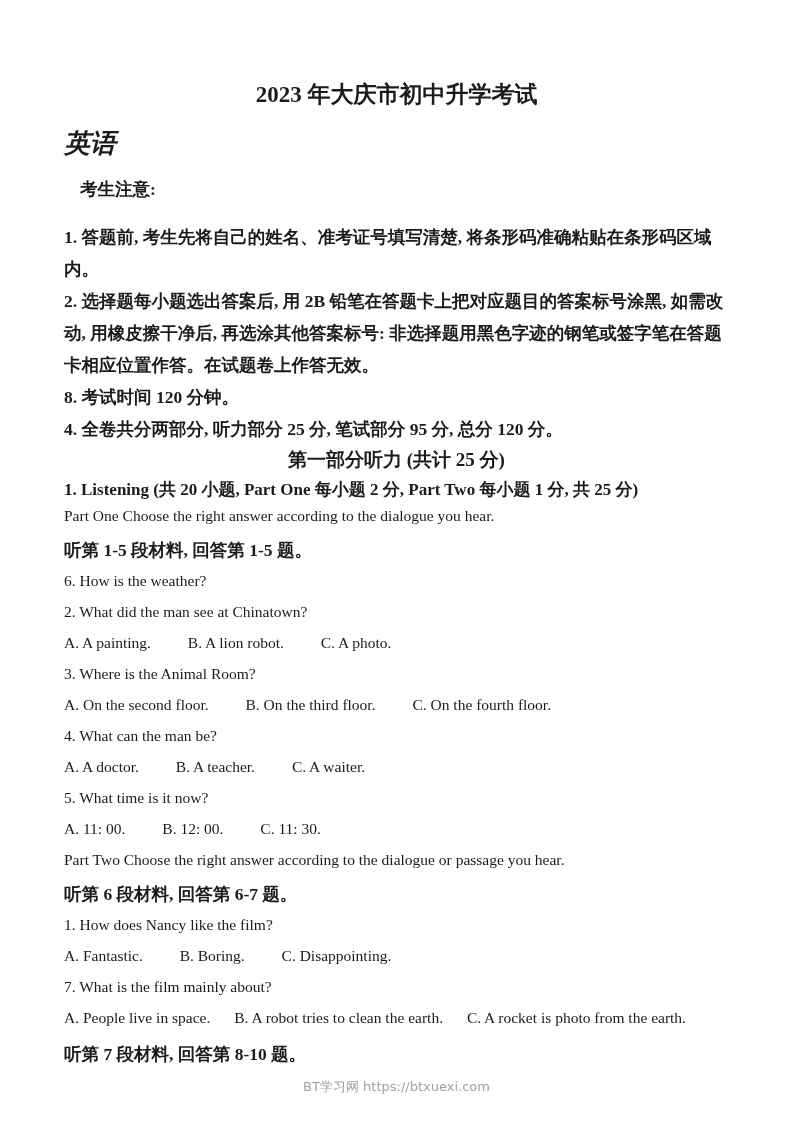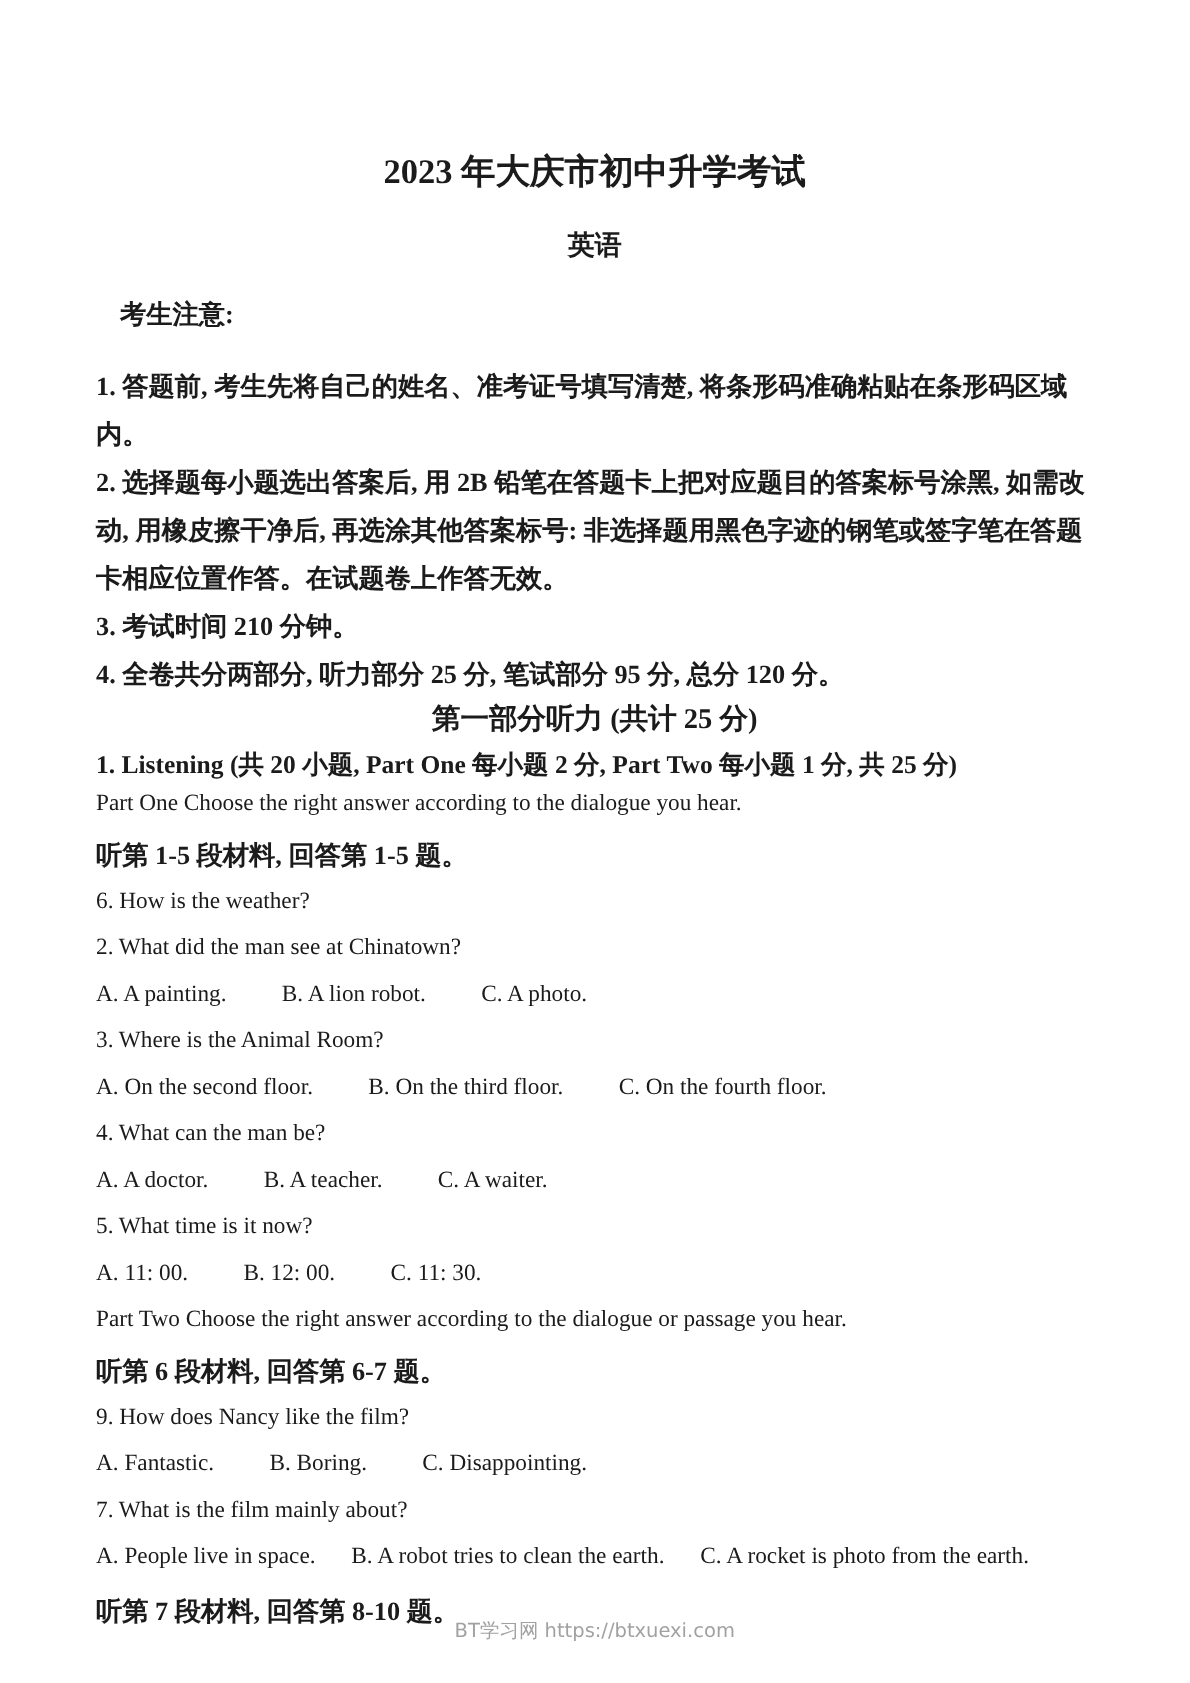--- a/index.html
+++ b/index.html
@@ -2,38 +2,38 @@
 <html><head>
 <meta charset="utf-8">
 <style>
   html, body { margin: 0; padding: 0; background: #ffffff; }
   .page {
     position: relative;
     width: 793px;
     height: 1122px;
     background: #ffffff;
     box-sizing: border-box;
-    padding: 100px 64px 0 64px;
+    padding: 80px 64px 0 64px;
     overflow: hidden;
     color: #1b1b1b;
     font-family: "Liberation Serif", "DejaVu Serif", serif;
   }
   .title {
     text-align: center;
     font-weight: 700;
     font-size: 23px;
     line-height: 29px;
     margin: 0 0 20px 0;
   }
   .subject {
-    text-align: center;
     font-weight: 700;
-    font-size: 18px;
+    font-size: 26px;
     line-height: 29px;
     margin: 0 0 6px 0;
+    font-style: italic;
   }
   .notice-head {
     font-weight: 700;
     font-size: 17.5px;
     line-height: 31px;
     margin: 16px;
   }
   .notice {
     font-weight: 700;
     font-size: 17.5px;
@@ -94,21 +94,21 @@
 <body>
 
 <div class="page">
 
   <h1 class="title">2023 年大庆市初中升学考试</h1>
   <h2 class="subject">英语</h2>
 
   <div class="notice-head">考生注意:</div>
   <div class="notice">1. 答题前, 考生先将自己的姓名、准考证号填写清楚, 将条形码准确粘贴在条形码区域内。</div>
   <div class="notice">2. 选择题每小题选出答案后, 用 2B 铅笔在答题卡上把对应题目的答案标号涂黑, 如需改动, 用橡皮擦干净后, 再选涂其他答案标号: 非选择题用黑色字迹的钢笔或签字笔在答题卡相应位置作答。在试题卷上作答无效。</div>
-  <div class="notice">3. 考试时间 210 分钟。</div>
+  <div class="notice">8. 考试时间 120 分钟。</div>
   <div class="notice">4. 全卷共分两部分, 听力部分 25 分, 笔试部分 95 分, 总分 120 分。</div>
 
   <div class="section-heading">第一部分听力 (共计 25 分)</div>
   <div class="listening-head">1. Listening (共 20 小题, Part One 每小题 2 分, Part Two 每小题 1 分, 共 25 分)</div>
 
   <div class="intro">Part One Choose the right answer according to the dialogue you hear.</div>
   <div class="material">听第 1-5 段材料, 回答第 1-5 题。</div>
 
   <div class="q">6. How is the weather?</div>
 
@@ -136,21 +136,21 @@
   <div class="q">5. What time is it now?</div>
   <div class="opts">
     <span>A. 11: 00.</span>
     <span>B. 12: 00.</span>
     <span>C. 11: 30.</span>
   </div>
 
   <div class="intro">Part Two Choose the right answer according to the dialogue or passage you hear.</div>
   <div class="material">听第 6 段材料, 回答第 6-7 题。</div>
 
-  <div class="q">9. How does Nancy like the film?</div>
+  <div class="q">1. How does Nancy like the film?</div>
   <div class="opts">
     <span>A. Fantastic.</span>
     <span>B. Boring.</span>
     <span>C. Disappointing.</span>
   </div>
 
   <div class="q">7. What is the film mainly about?</div>
   <div class="opts tight">
     <span>A. People live in space.</span>
     <span>B. A robot tries to clean the earth.</span>

